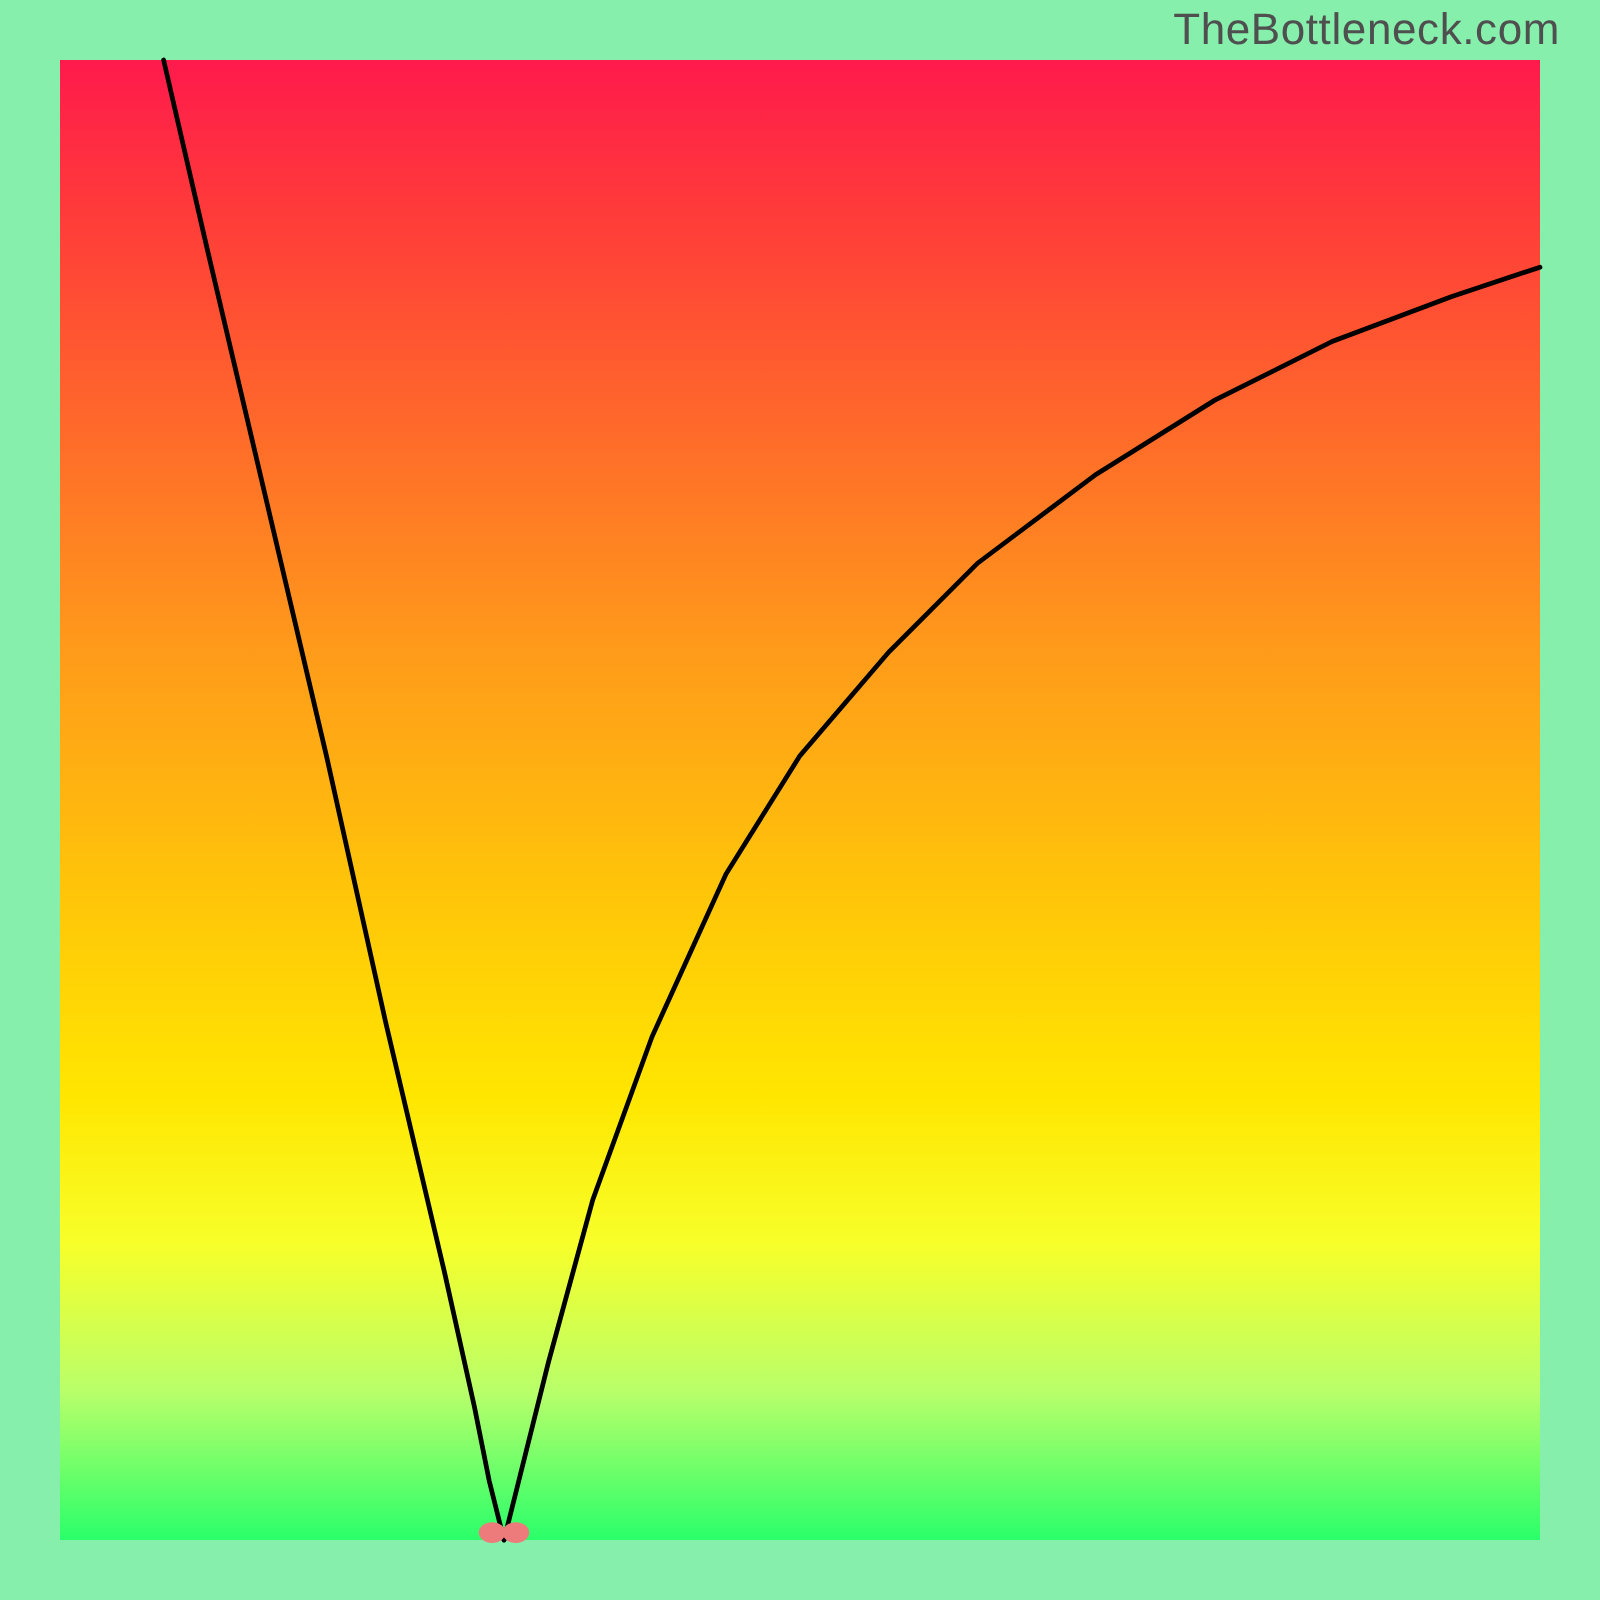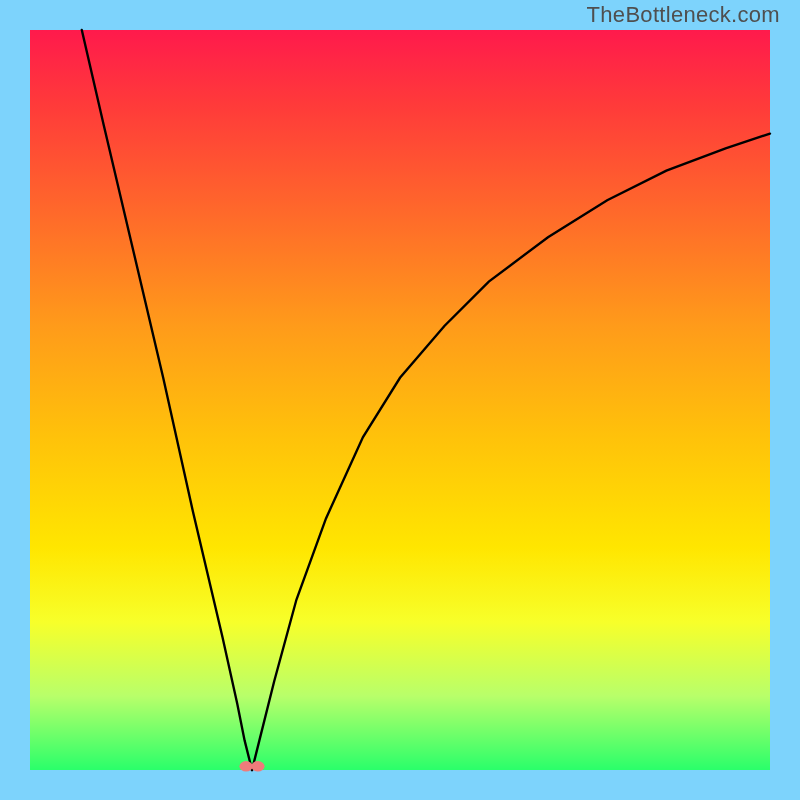--- a/index.html
+++ b/index.html
@@ -8,21 +8,21 @@
     width: 800px;
     height: 800px;
     overflow: hidden;
     background: #000000;
     font-family: Arial, Helvetica, sans-serif;
   }
   .outer {
     position: relative;
     width: 800px;
     height: 800px;
-    background: #7dd3fc;
+    background: #86efac;
   }
   .watermark {
     position: absolute;
     top: 2px;
     right: 20px;
     color: #4f4f4f;
     font-size: 22px;
     letter-spacing: 0.3px;
     font-weight: 500;
     z-index: 30;

